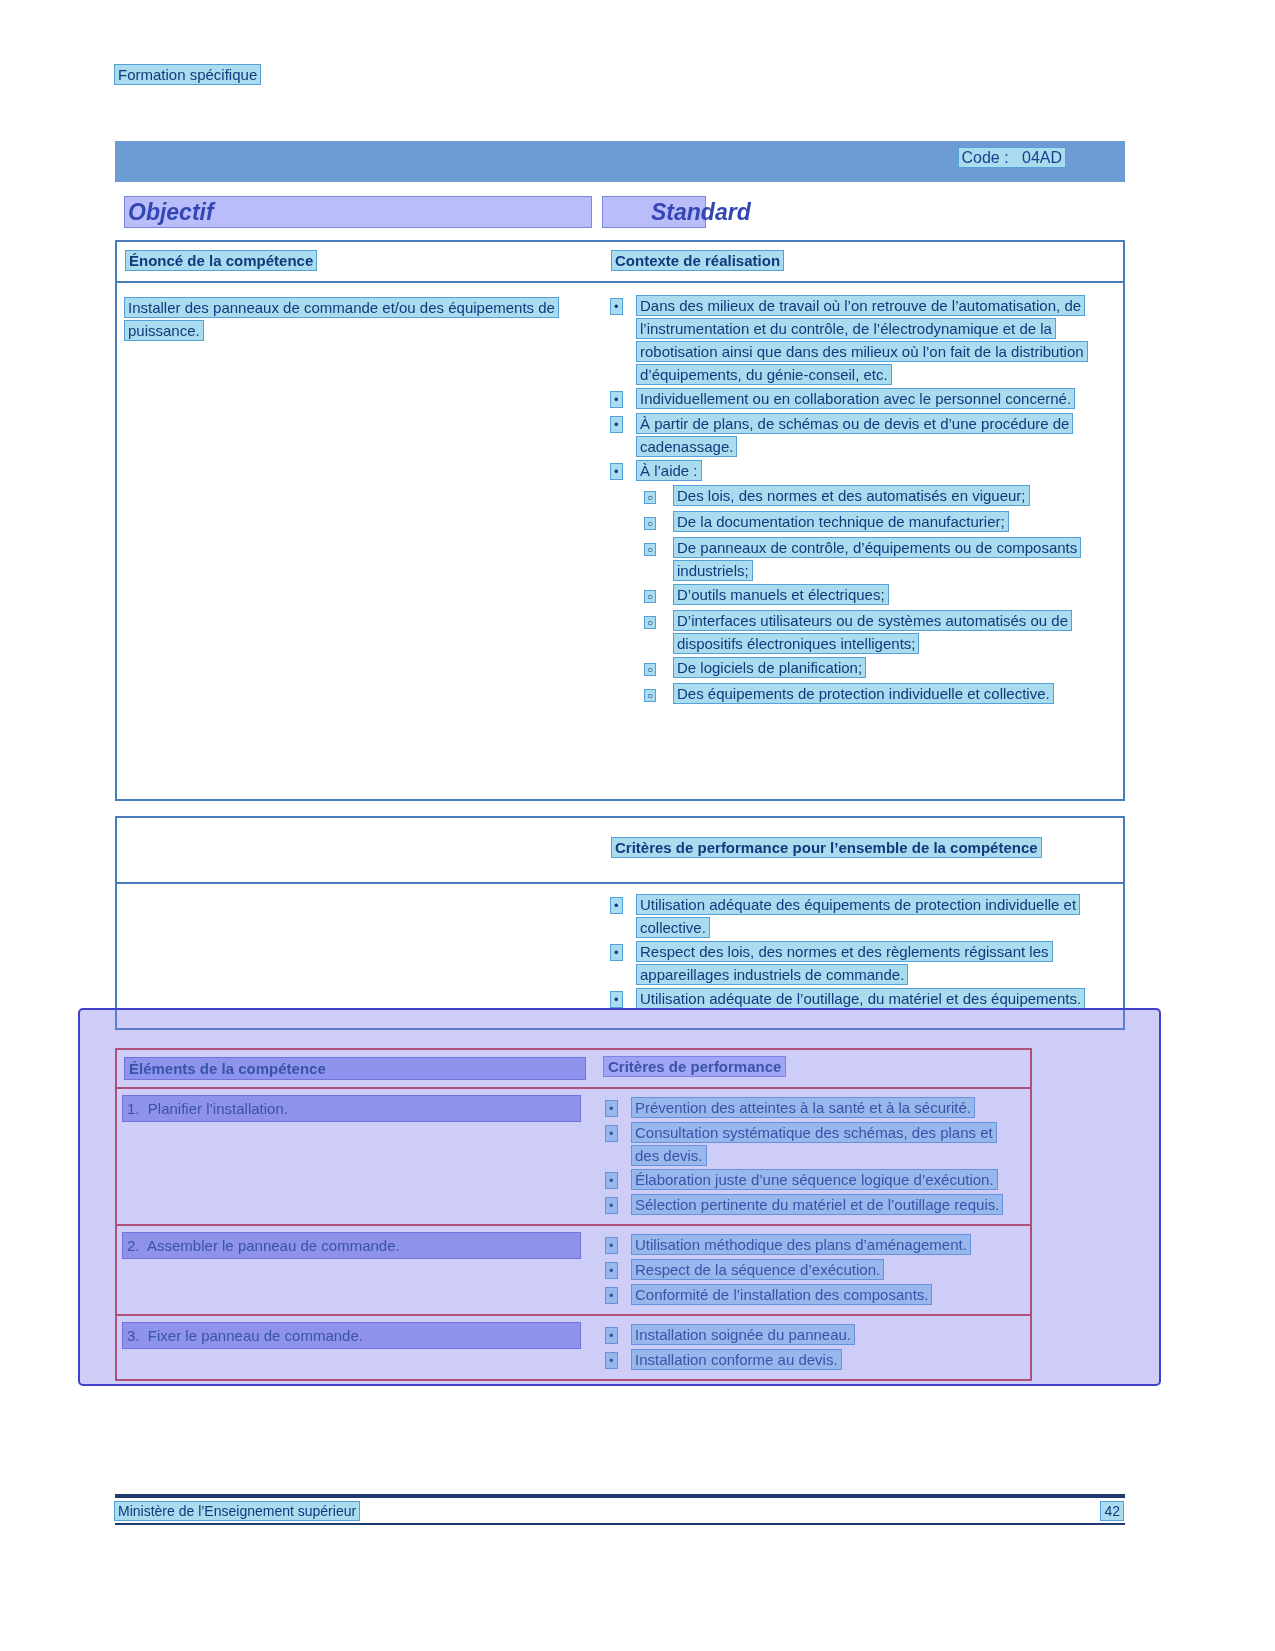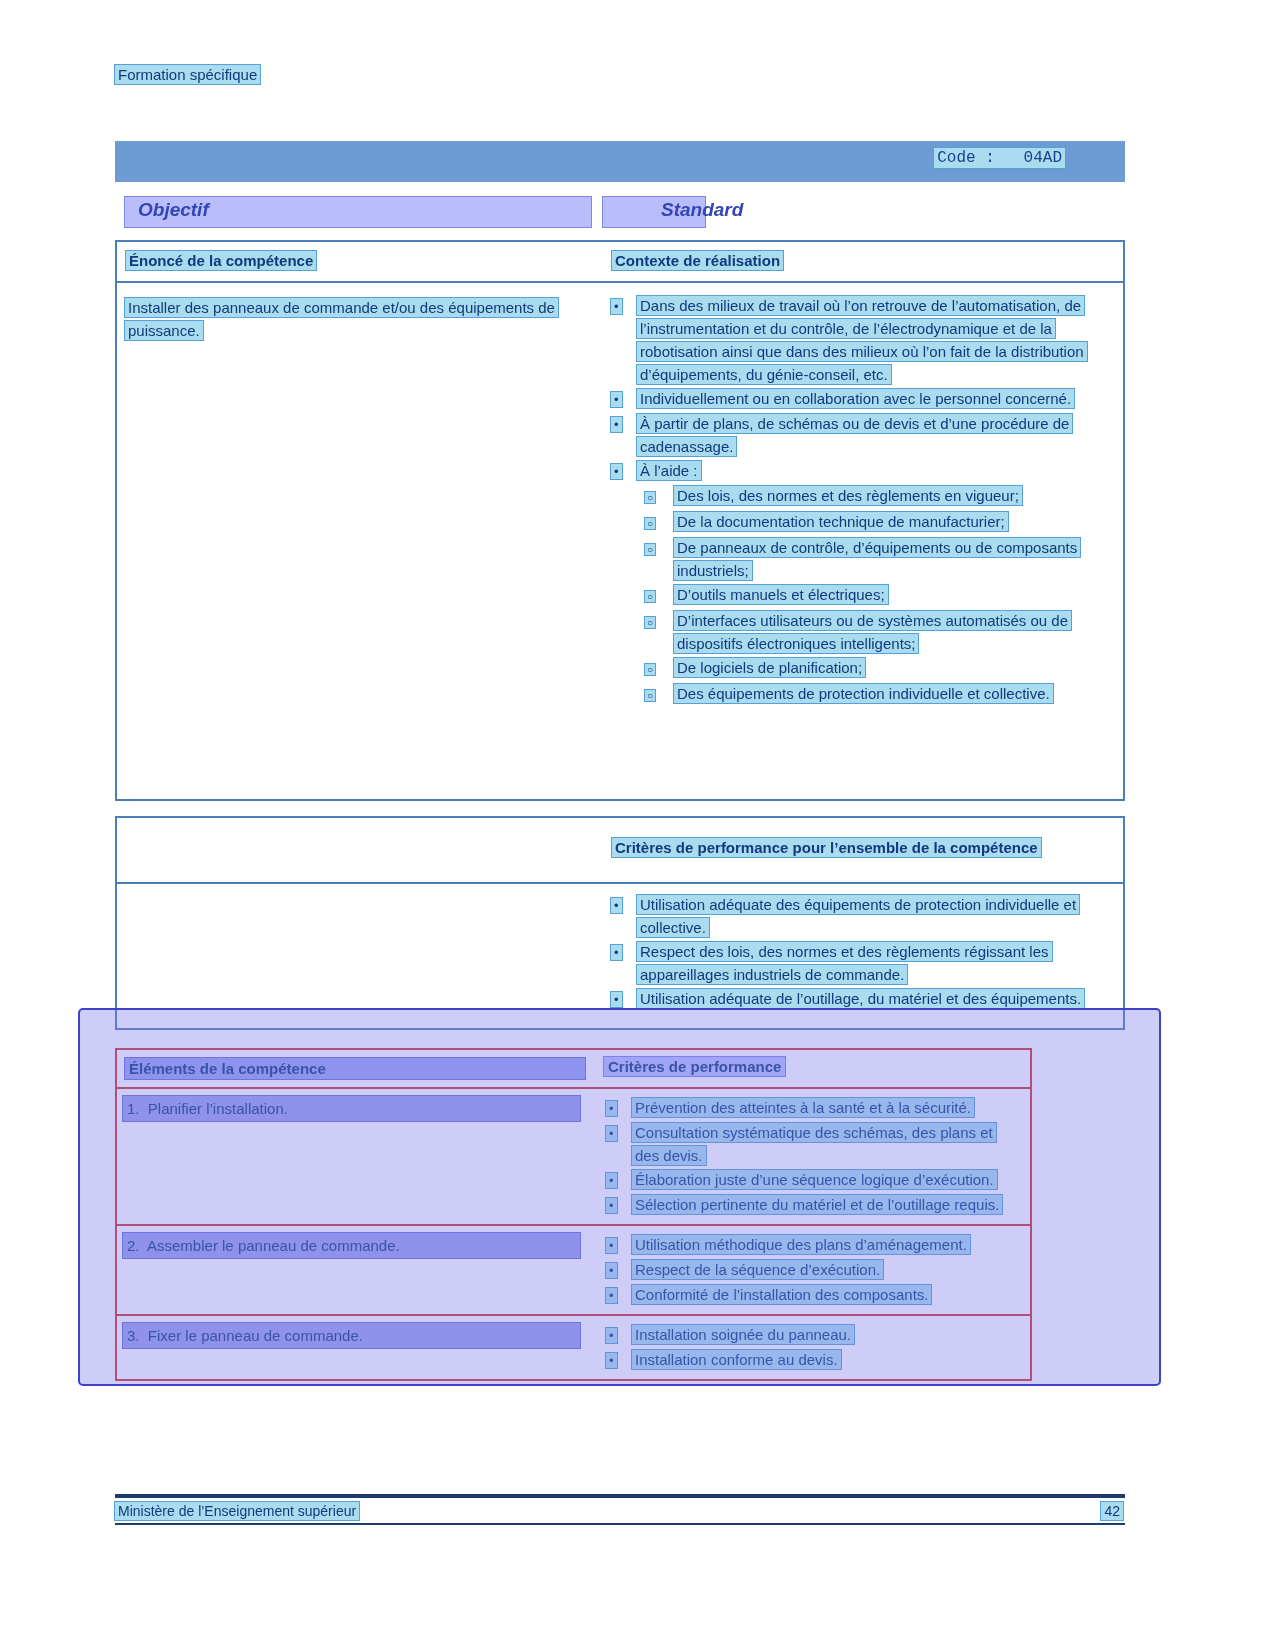--- a/index.html
+++ b/index.html
@@ -25,32 +25,32 @@
     -webkit-box-decoration-break:clone; box-decoration-break:clone;text-align:right;
   }
   .mhl {
     background:#a9dcee; box-shadow:0 0 0 1px #56a0d8;
     padding:0 3px; font-size:13px;
   }
   .mhl.sm { font-size:10px; padding:0 2px; }
 
   
   .top-label { left:115px; top:66px; font-size:15px; }
-  .banner { left:115px; top:141px; width:1010px; height:41px; background:#6d9bd3;font-family:Liberation Mono, monospace; }
+  .banner { left:115px; top:141px; width:1010px; height:41px; background:#6d9bd3; }
   .banner .code {
     position:absolute; right:60px; top:8px; font-size:16px;
     color:#1c3f8f;
   }
 
   
   .obj-box { left:125px; top:197px; width:466px; height:30px; background:#b9befb; box-shadow:0 0 0 1px #7f86e2; }
   .std-box { left:603px; top:197px; width:102px; height:30px; background:#b9befb; box-shadow:0 0 0 1px #7f86e2;padding-left:45px; }
   .obj-box span, .std-box span {
-    font-size:19px; font-weight:bold; font-style:italic; color:#3346b4;
-    display:inline-block; padding:2px 3px;margin-left:10px;
+    font-size:23px; font-weight:bold; font-style:italic; color:#3346b4;
+    display:inline-block; padding:2px 3px;
   }
 
   
   .tbl { background:transparent; border:2px solid #4a7ebb; }
   .thead { display:flex; font-weight:bold; border-bottom:2px solid #4a7ebb; }
   .tbody { display:flex; }
   .colL { width:492px; flex:0 0 492px; }
   .colR { flex:1 1 auto; min-width:0; }
 
   .bullets { display:flex; flex-direction:column; }
@@ -152,21 +152,21 @@
         <div class="bullet">
           <span class="marker"><span class="mhl">•</span></span>
           <div class="text"><span class="hl">À partir de plans, de schémas ou de devis et d’une procédure de cadenassage.</span></div>
         </div>
         <div class="bullet">
           <span class="marker"><span class="mhl">•</span></span>
           <div class="text"><span class="hl">À l’aide :</span></div>
         </div>
         <div class="bullet sub">
           <span class="marker"><span class="mhl sm">○</span></span>
-          <div class="text"><span class="hl">Des lois, des normes et des règlements en vigueur;</span></div>
+          <div class="text"><span class="hl">Des lois, des normes et des automatisés en vigueur;</span></div>
         </div>
         <div class="bullet sub">
           <span class="marker"><span class="mhl sm">○</span></span>
           <div class="text"><span class="hl">De la documentation technique de manufacturier;</span></div>
         </div>
         <div class="bullet sub">
           <span class="marker"><span class="mhl sm">○</span></span>
           <div class="text"><span class="hl">De panneaux de contrôle, d’équipements ou de composants industriels;</span></div>
         </div>
         <div class="bullet sub">

